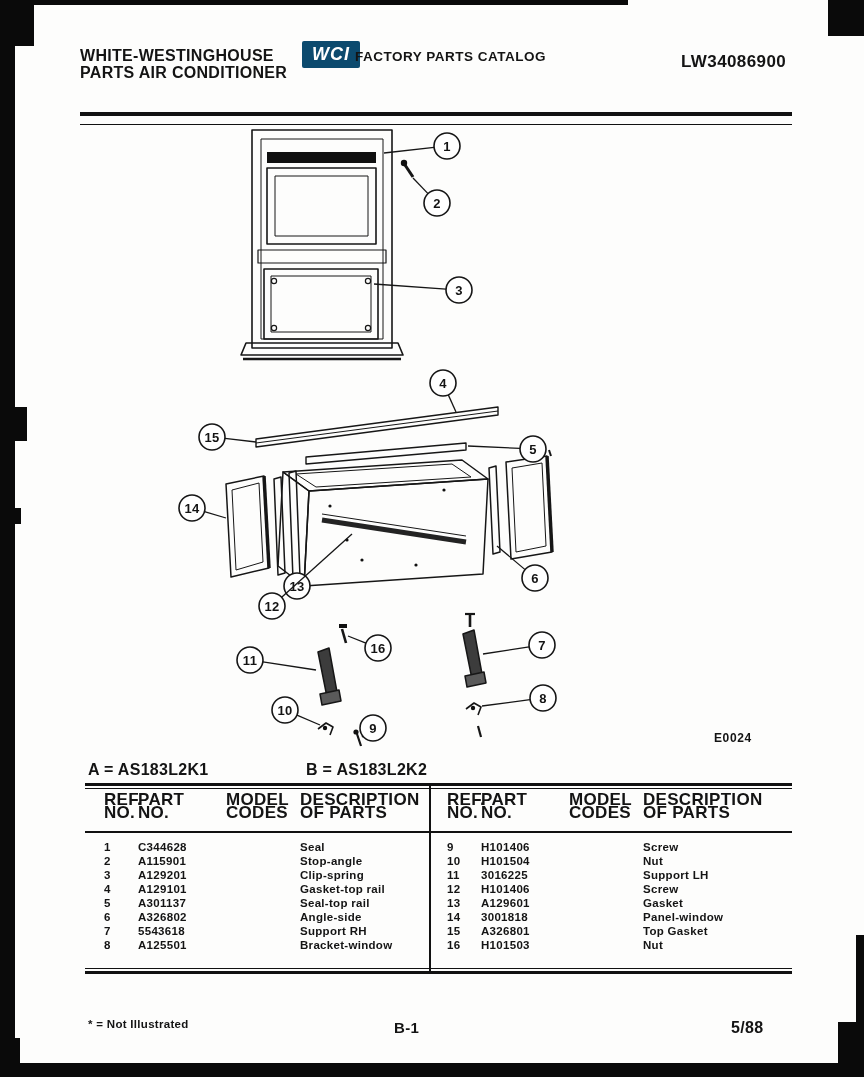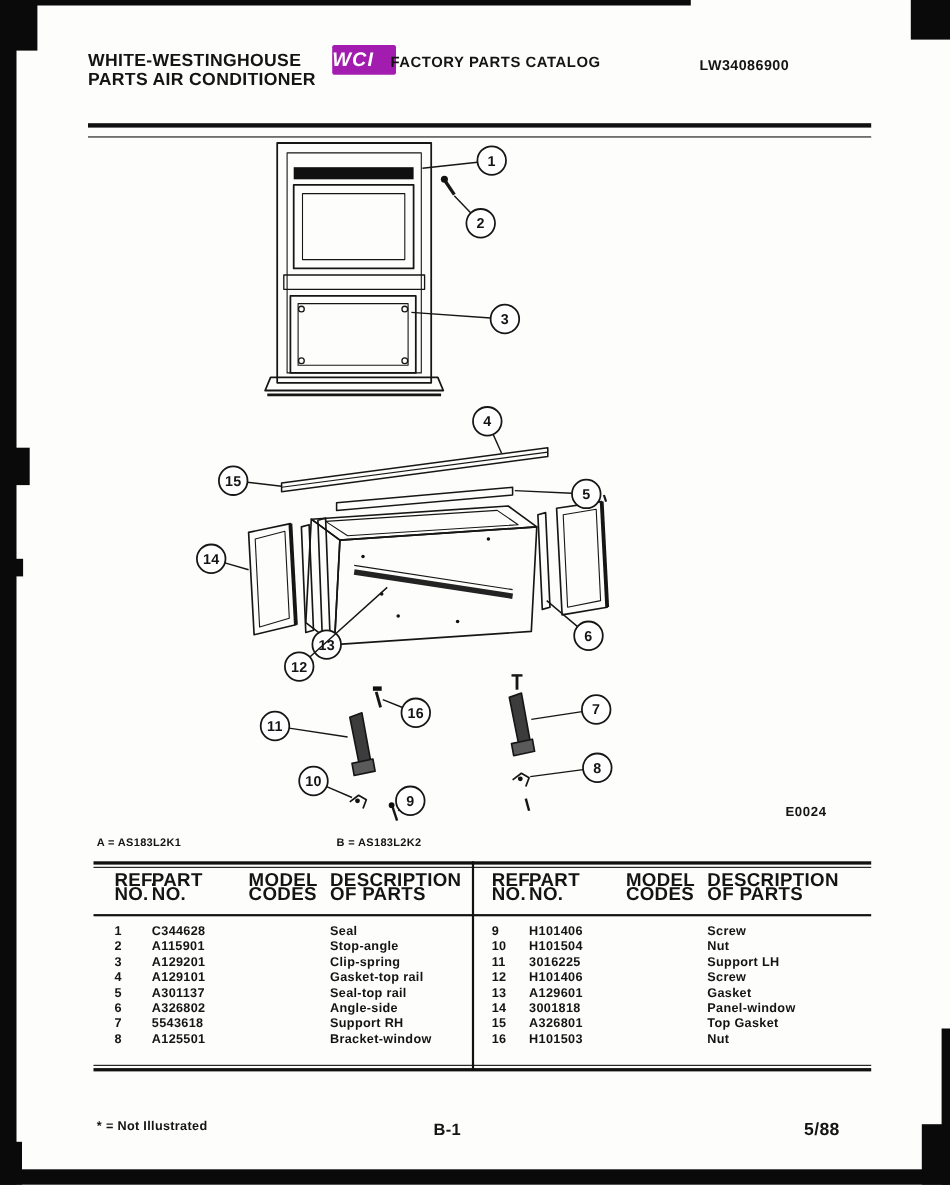--- a/index.html
+++ b/index.html
@@ -13,33 +13,33 @@
   .a-tr{left:828px;top:0;width:36px;height:36px}
   .a-topline{left:0;top:0;width:628px;height:5px}
   .a-bottom{left:0;top:1063px;width:864px;height:14px}
   .a-bl{left:0;top:1038px;width:20px;height:39px}
   .a-br{left:838px;top:1022px;width:26px;height:55px}
   .a-right{left:856px;top:935px;width:8px;height:142px}
   .a-blob1{left:0;top:407px;width:27px;height:34px}
   .a-blob2{left:0;top:508px;width:21px;height:16px}
   
   .brand{left:80px;top:47px;font-size:16px;line-height:17px}
-  .logo{left:302px;top:41px;width:58px;height:27px;background:#a21caf;color:#fff;display:flex;
-        align-items:center;font-style:italic;font-size:18px;letter-spacing:1px;border-radius:2px}
+  .logo{left:302px;top:41px;width:58px;height:27px;background:#0c4a6e;color:#fff;display:flex;
+        align-items:center;justify-content:center;font-style:italic;font-size:18px;letter-spacing:1px;border-radius:2px}
   .cat-title{left:355px;top:49px;font-size:13.5px;letter-spacing:.5px}
-  .pub-num{left:636px;top:52px;font-size:13px;letter-spacing:.4px}
+  .pub-num{left:681px;top:52px;font-size:17px;letter-spacing:.4px}
   .rule{left:80px;top:112px;width:712px;height:8px;border-top:4px solid #111;border-bottom:1.5px solid #111}
   
   #diagram{left:0;top:122px}
   .leader{stroke:#161616;stroke-width:1.3;fill:none}
   .callout-circle{fill:#fff;stroke:#161616;stroke-width:1.6}
   .callout-num{font-family:"Liberation Sans",sans-serif;font-size:13px;font-weight:700;text-anchor:middle;fill:#141414}
   .fig-code{font-family:"Liberation Sans",sans-serif;font-size:12px;font-weight:700;fill:#141414;letter-spacing:.6px}
   
-  .models{left:88px;top:761px;font-size:10px;height:16px;width:420px}
+  .models{left:88px;top:761px;font-size:16px;height:16px;width:420px}
   .model-b{position:absolute;left:218px;top:0}
   
   .ptable{left:85px;top:783px;width:707px;height:193px}
   .hline{position:absolute;left:0;width:707px;background:#111}
   .ht1{top:0;height:2.5px}.ht2{top:5px;height:1px}
   .hmid{top:48px;height:1.5px}
   .hb1{top:185px;height:1px}.hb2{top:188px;height:2.5px}
   .vline{position:absolute;left:344px;top:0;width:1.5px;height:190px;background:#111}
   .thead-half{position:absolute;top:10px;display:grid;grid-template-columns:37px 88px 74px 1fr;font-size:17px;line-height:13px}
   .th-left{left:0;width:345px;padding-left:16px}

